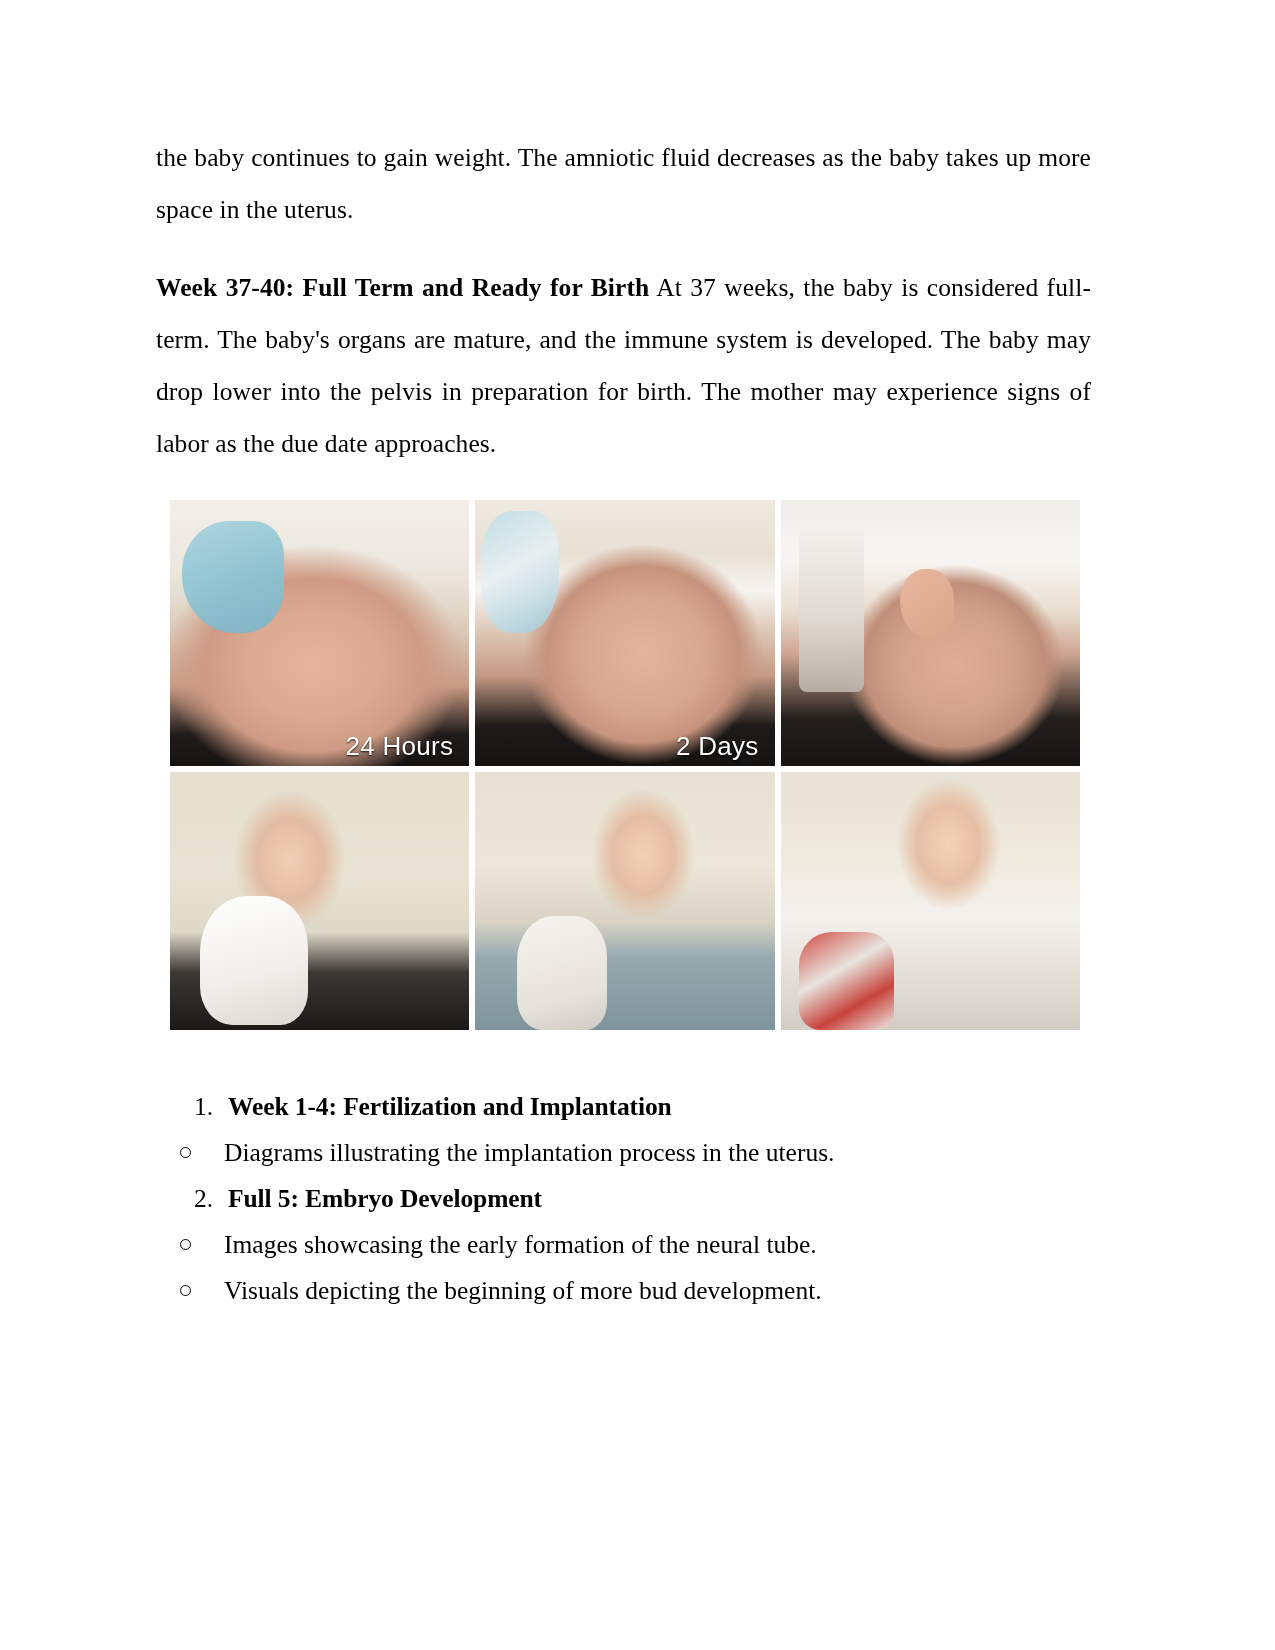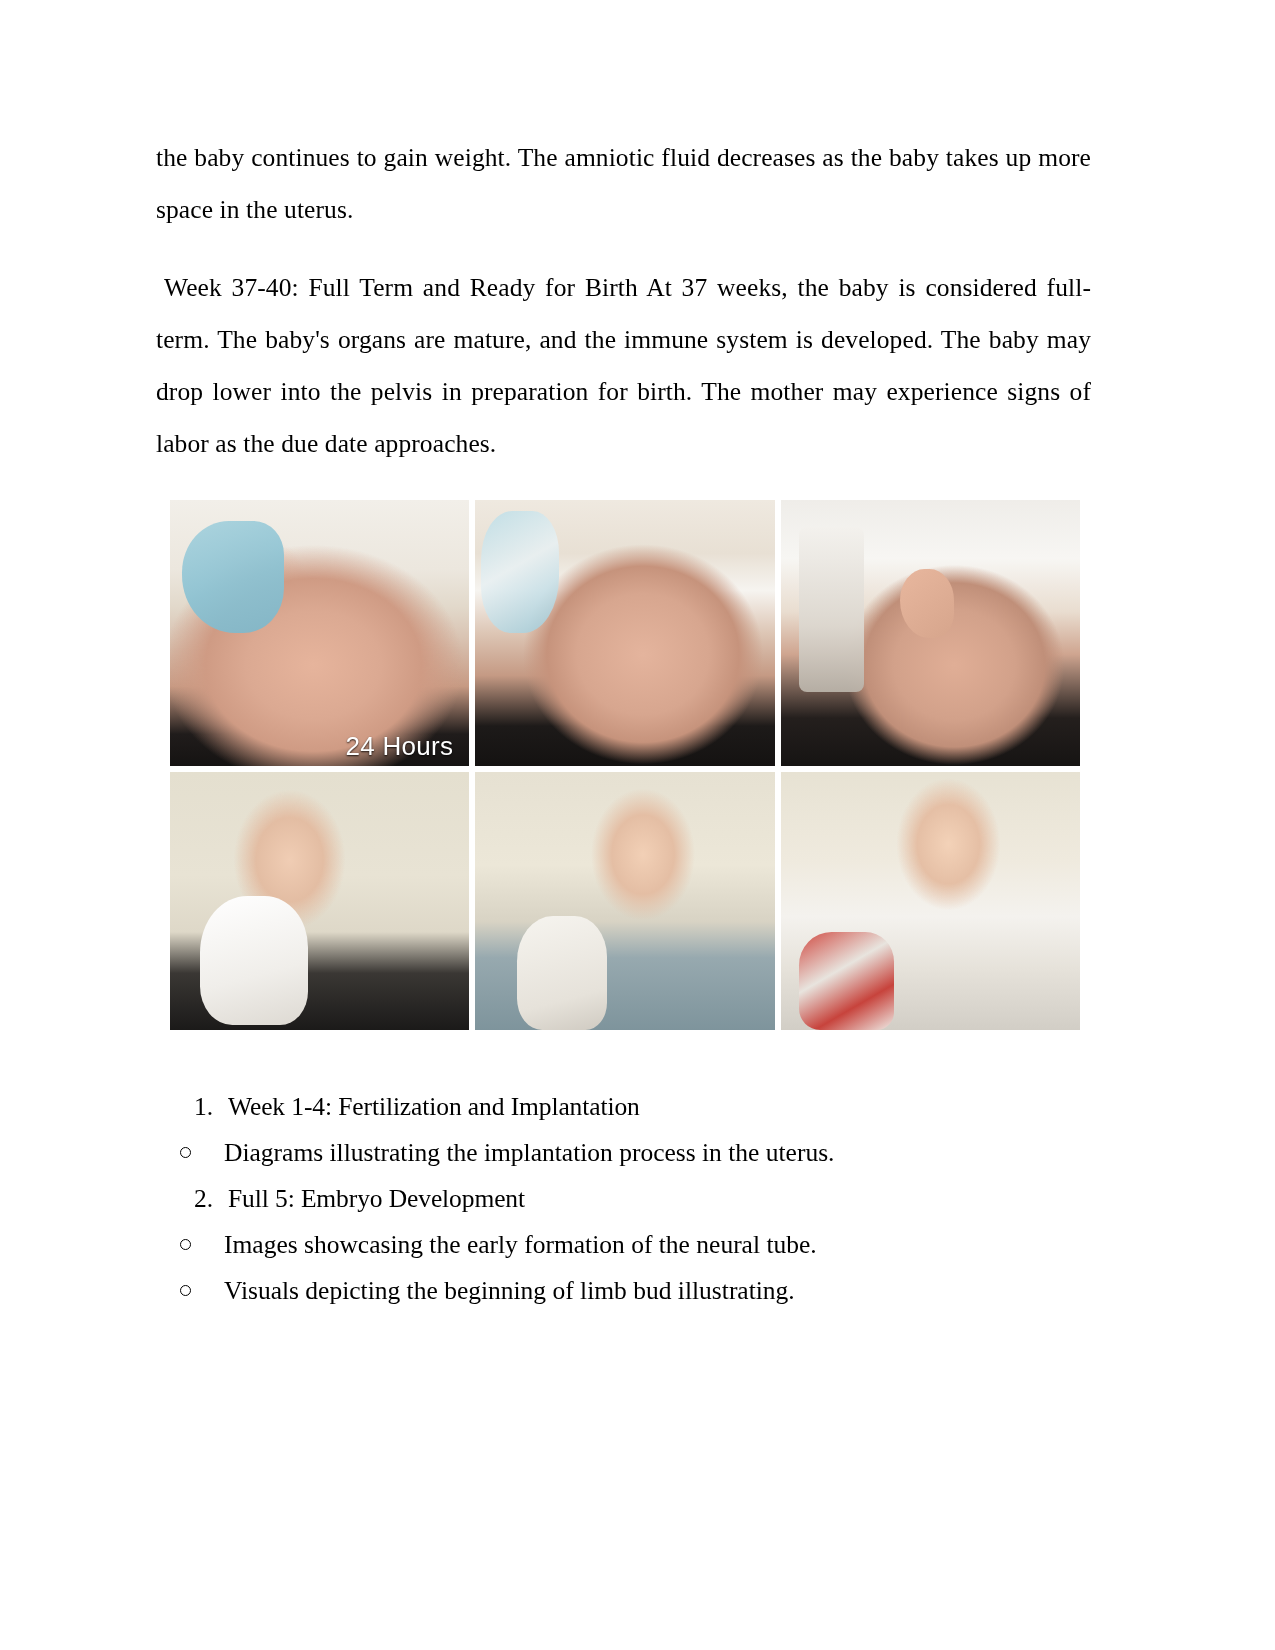--- a/index.html
+++ b/index.html
@@ -32,21 +32,21 @@
   
   .para {
     font-size: 25.5px;
     line-height: 52px;
     text-align: justify;
     text-justify: inter-word;
     margin: 0 0 30px 0;
     letter-spacing: 0.1px;
   }
   .para.tight { margin-bottom: 26px; }
-  .para b { font-weight: normal; margin-left: 8px; }
+  .para b { font-weight: bold; }
 
   
   .h2 {
     font-size: 33px;
     font-weight: bold;
     line-height: 44px;
     margin: 34px 0 0 0;
     letter-spacing: -0.2px;
   }
 
@@ -208,21 +208,21 @@
     position: absolute;
     left: 38px;
     top: 0;
     width: 34px;
     font-size: 25.5px;
     line-height: 46px;
     font-weight: normal;
     text-align: left;
   }
   .li-num > .li-text {
-    font-weight: normal;
+    font-weight: bold;
     font-size: 25.5px;
     letter-spacing: -0.1px;
     text-align: center;
   }
   .sublist {
     margin: 0;
     padding: 0;
     list-style: none;
   }
   .li-bullet {
@@ -256,20 +256,21 @@
     <div class="figure">
       <div class="collage">
 
         <div class="collage-row row-top">
           <div class="cell">
             <div class="ph ph-belly1"></div>
             <div class="cell-caption">24 Hours</div>
           </div>
           <div class="cell">
             <div class="ph ph-belly2"></div>
+            <div class="cell-caption">2 Days</div>
           </div>
           <div class="cell">
             <div class="ph ph-belly3"></div>
           </div>
         </div>
 
         <div class="collage-row row-bottom">
           <div class="cell">
             <div class="ph ph-mom1"></div>
           </div>
@@ -301,20 +302,20 @@
         <span class="marker">2.</span>
         <span class="li-text">Full 5: Embryo Development</span>
       </li>
       <ul class="sublist">
         <li class="li-bullet">
           <span class="bullet-mark"></span>
           <span>Images showcasing the early formation of the neural tube.</span>
         </li>
         <li class="li-bullet">
           <span class="bullet-mark"></span>
-          <span>Visuals depicting the beginning of limb bud illustrating.</span>
+          <span>Visuals depicting the beginning of more bud development.</span>
         </li>
       </ul>
 
     </ol>
 
   </div>
 </div>
 
 </body></html>

